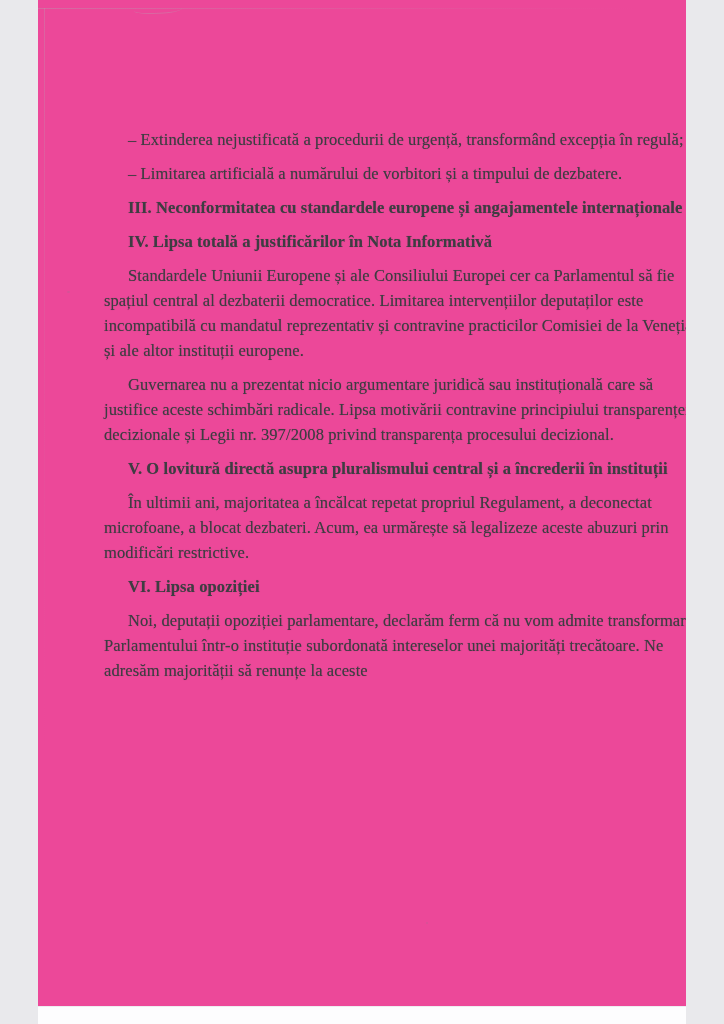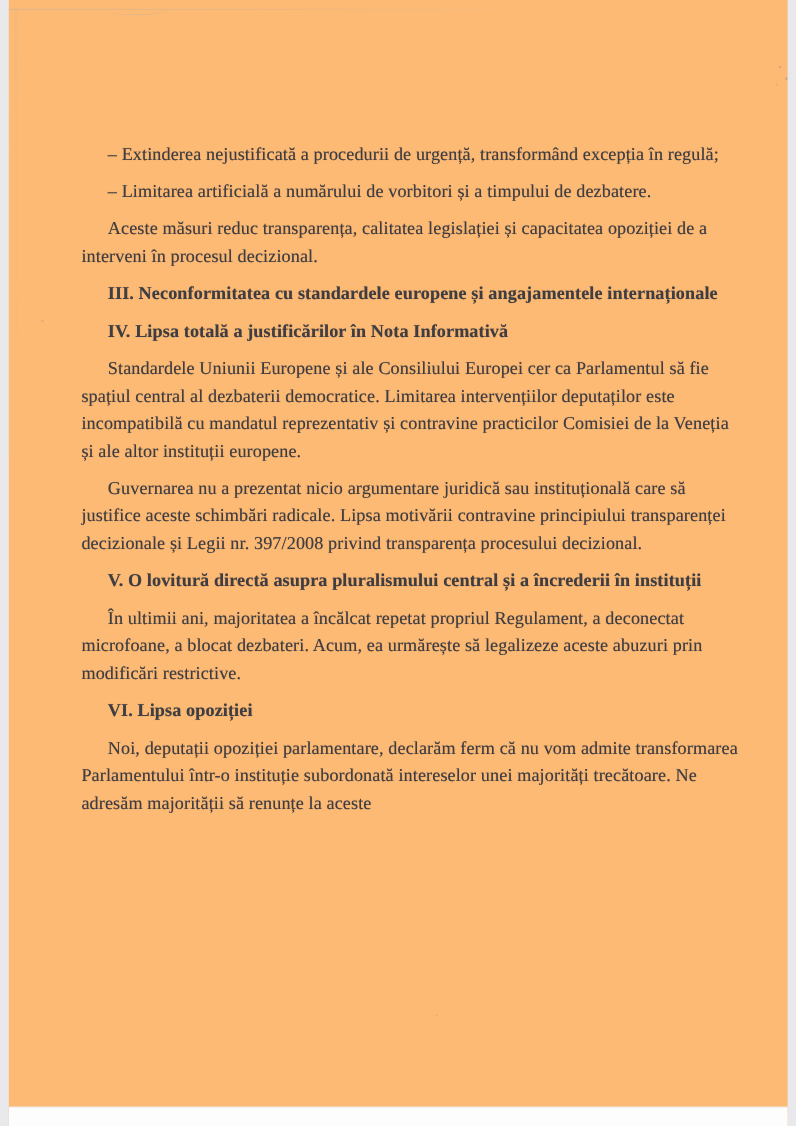--- a/index.html
+++ b/index.html
@@ -2,24 +2,24 @@
 <html lang="ro"><head>
 <meta charset="utf-8">
 <style>
   html, body {
     margin: 0;
     padding: 0;
     background: #e9e9ec;
   }
   .scan-page {
     position: relative;
-    width: 708px;
+    width: 648px;
     height: 1024px;
     margin: 0 auto;
-    background: #fdba74;
+    background: #ec4899;
     overflow: hidden;
     font-family: "Liberation Serif", "DejaVu Serif", serif;
   }
   
   .edge-top {
     position: absolute;
     left: 0; top: 8px;
     width: 600px; height: 1px;
     background: linear-gradient(to right, rgba(170,170,178,.35), rgba(170,170,178,.12) 60%, rgba(170,170,178,0));
   }
@@ -78,21 +78,20 @@
   <div class="corner-curl"></div>
   <div class="speck s1"></div>
   <div class="speck s2"></div>
   <div class="speck s3"></div>
   <div class="speck s4"></div>
   <div class="speck s5"></div>
 
   <div class="doc-content" id="doc-content">
       <p class="block list-item">– Extinderea nejustificată a procedurii de urgență, transformând excepția în regulă;</p>
       <p class="block list-item">– Limitarea artificială a numărului de vorbitori și a timpului de dezbatere.</p>
-      <p class="block paragraph">Aceste măsuri reduc transparența, calitatea legislației și capacitatea opoziției de a interveni în procesul decizional.</p>
       <p class="block heading">III. Neconformitatea cu standardele europene și angajamentele internaționale</p>
       <p class="block heading">IV. Lipsa totală a justificărilor în Nota Informativă</p>
       <p class="block paragraph">Standardele Uniunii Europene și ale Consiliului Europei cer ca Parlamentul să fie spațiul central al dezbaterii democratice. Limitarea intervențiilor deputaților este incompatibilă cu mandatul reprezentativ și contravine practicilor Comisiei de la Veneția și ale altor instituții europene.</p>
       <p class="block paragraph">Guvernarea nu a prezentat nicio argumentare juridică sau instituțională care să justifice aceste schimbări radicale. Lipsa motivării contravine principiului transparenței decizionale și Legii nr. 397/2008 privind transparența procesului decizional.</p>
       <p class="block heading">V. O lovitură directă asupra pluralismului central și a încrederii în instituții</p>
       <p class="block paragraph">În ultimii ani, majoritatea a încălcat repetat propriul Regulament, a deconectat microfoane, a blocat dezbateri. Acum, ea urmărește să legalizeze aceste abuzuri prin modificări restrictive.</p>
       <p class="block heading">VI. Lipsa opoziției</p>
       <p class="block paragraph">Noi, deputații opoziției parlamentare, declarăm ferm că nu vom admite transformarea Parlamentului într-o instituție subordonată intereselor unei majorități trecătoare. Ne adresăm majorității să renunțe la aceste</p>
     </div>
 

